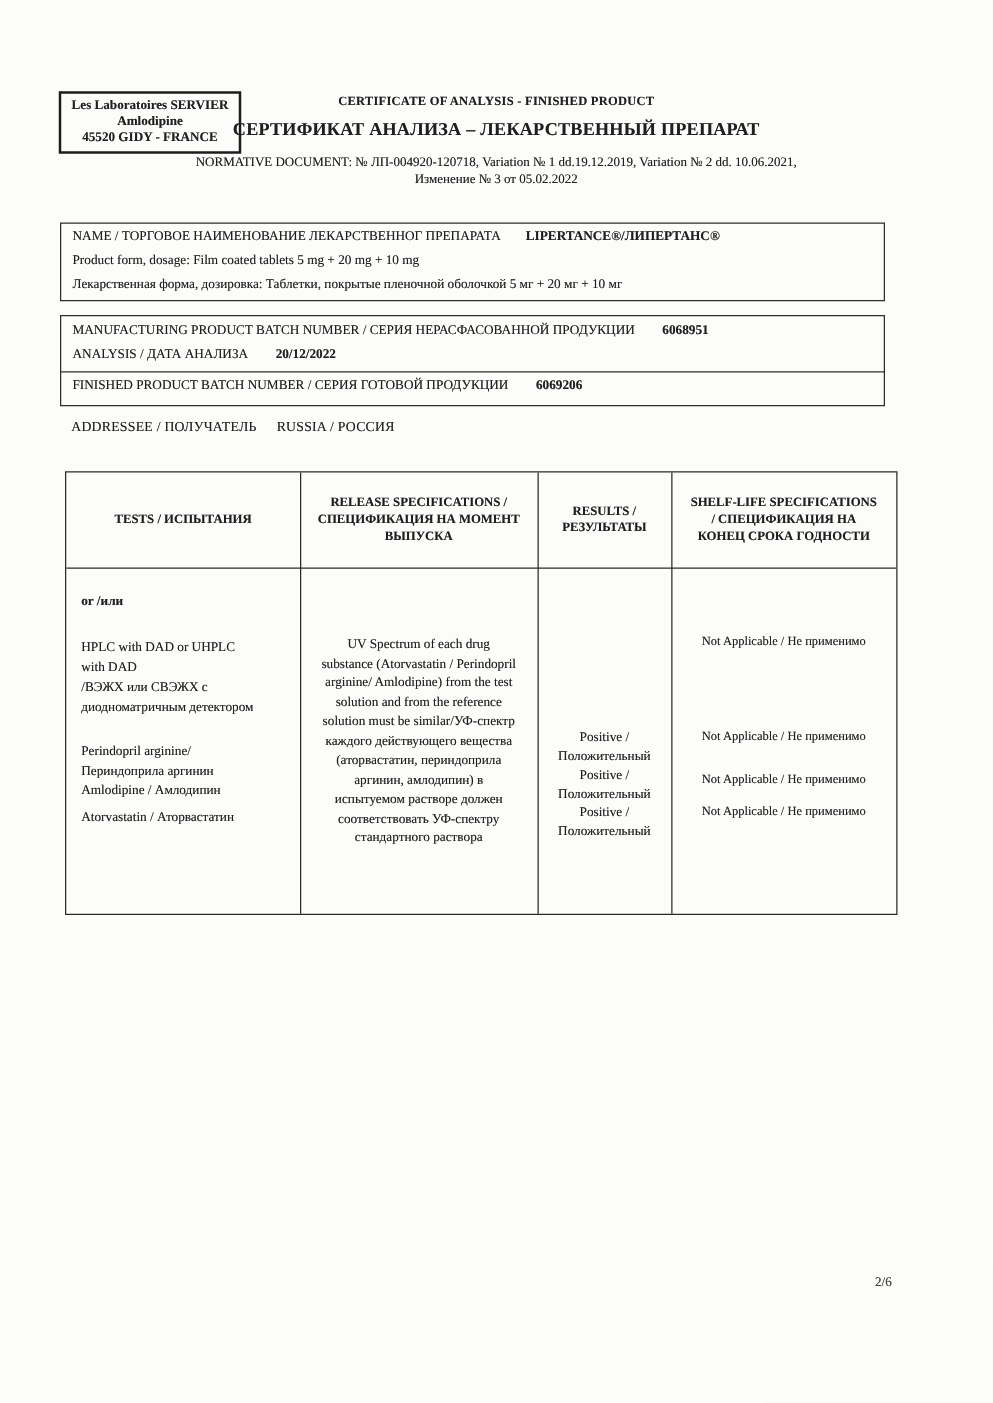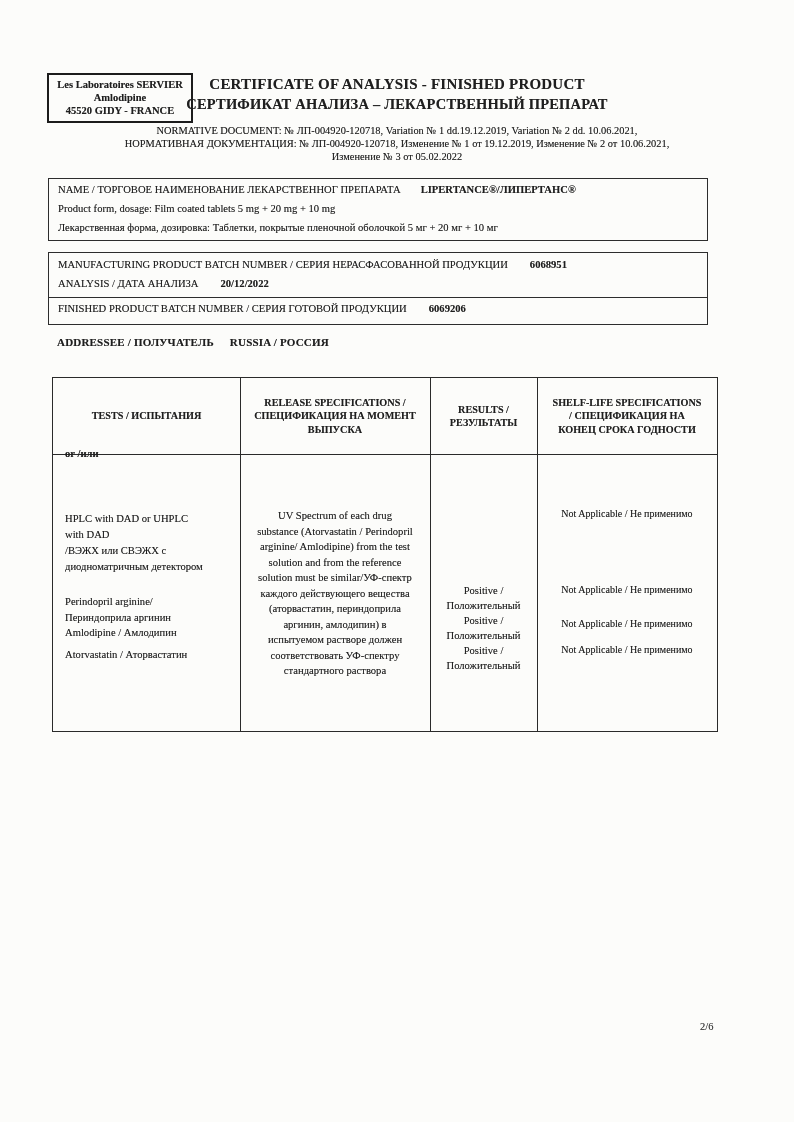--- a/index.html
+++ b/index.html
@@ -22,21 +22,21 @@
     position:absolute; left:47px; top:73px; width:140px;
     border:2px solid #1c1c1c;
     padding:3px 1px 4px 1px;
     text-align:center; font-weight:bold;
     font-size:10.5px; line-height:13px;
   }
 
   
   .title-en {
     position:absolute; top:76px; left:0; width:794px;
-    text-align:center; font-weight:bold; font-size:15px; letter-spacing:0.2px;
+    text-align:center; font-weight:bold; font-size:10px; letter-spacing:0.2px;
   }
   .title-ru {
     position:absolute; top:96px; left:0; width:794px;
     text-align:center; font-weight:bold; font-size:14.5px; letter-spacing:0.2px;
   }
 
   
   .normative {
     position:absolute; top:124px; left:0; width:794px;
     text-align:center; font-size:10.4px; line-height:13.2px;
@@ -51,21 +51,21 @@
   .batch-box { left:48px; top:252px; width:658px; height:71px; }
   .bb-divider {
     position:absolute; left:-1px; right:-1px; top:44px;
     border-top:1.2px solid #2d2d2d; height:0;
   }
   .boxline { position:absolute; left:9px; white-space:nowrap; }
   .val { font-weight:bold; }
 
   .addressee {
     position:absolute; left:57px; top:336px;
-    font-size:11px; font-weight:bold; letter-spacing:0.2px;
+    font-size:11px; font-weight:normal; letter-spacing:0.2px;
   }
 
   
   .coa-table {
     position:absolute; left:52px; top:377px; width:664px; height:353px;
     border:1.2px solid #2a2a2a;
   }
   .vline { position:absolute; top:0; bottom:0; width:0; border-left:1.1px solid #2a2a2a; }
   .v1 { left:187px; } .v2 { left:377px; } .v3 { left:484px; }
   .hline { position:absolute; left:0; right:0; top:76px; border-top:1.1px solid #2a2a2a; height:0; }
@@ -73,21 +73,21 @@
     position:absolute; top:0; height:76px;
     display:flex; align-items:center; justify-content:center;
     text-align:center; font-weight:bold; font-size:10.2px; line-height:13.5px;
   }
   .th1 { left:0;   width:187px; }
   .th2 { left:187px; width:190px; }
   .th3 { left:377px; width:107px; }
   .th4 { left:484px; width:180px; }
 
   .cellblock { position:absolute; font-size:10.6px; }
-  .b-or     { left:12px; top:70px;  font-weight:bold; }
+  .b-or     { left:12px; top:98px;  font-weight:bold; }
   .b-method { left:12px; top:133px; line-height:16px; }
   .b-subst  { left:12px; top:216px; line-height:15.5px; }
   .b-subst2 { left:12px; top:271px; }
   .b-spec   { left:187px; width:190px; top:130px; text-align:center; line-height:15.5px; }
   .b-results{ left:377px; width:107px; top:205px; text-align:center; line-height:15px; }
   .b-shelf  { left:484px; width:180px; text-align:center; font-size:10px; }
   .sh1 { top:130px; } .sh2 { top:206px; } .sh3 { top:240px; } .sh4 { top:266px; }
 
   .page-number { position:absolute; left:700px; top:1021px; font-size:10.5px; color:#3a3a3a; }
 </style>
@@ -100,21 +100,20 @@
     <div>Les Laboratoires SERVIER</div>
     <div>Amlodipine</div>
     <div>45520  GIDY - FRANCE</div>
   </div>
 
   <div class="title-en">CERTIFICATE OF ANALYSIS - FINISHED PRODUCT</div>
   <div class="title-ru">СЕРТИФИКАТ АНАЛИЗА – ЛЕКАРСТВЕННЫЙ ПРЕПАРАТ</div>
 
   <div class="normative">
     <div>NORMATIVE DOCUMENT: № ЛП-004920-120718, Variation № 1 dd.19.12.2019, Variation № 2 dd. 10.06.2021,</div>
-    <div>НОРМАТИВНАЯ ДОКУМЕНТАЦИЯ: № ЛП-004920-120718, Изменение № 1 от 19.12.2019, Изменение № 2 от 10.06.2021,</div>
     <div>Изменение № 3 от 05.02.2022</div>
   </div>
 
   <div class="box name-box">
     <div class="boxline" style="top:5px;">
       <span>NAME / ТОРГОВОЕ НАИМЕНОВАНИЕ ЛЕКАРСТВЕННОГ ПРЕПАРАТА</span><span style="display:inline-block;width:20px;"></span><span class="val">LIPERTANCE®/ЛИПЕРТАНС®</span>
     </div>
     <div class="boxline" style="top:24px;">Product form, dosage: Film coated tablets 5 mg + 20 mg + 10 mg</div>
     <div class="boxline" style="top:43px;">Лекарственная форма, дозировка: Таблетки, покрытые пленочной оболочкой 5 мг + 20 мг + 10 мг</div>
   </div>

